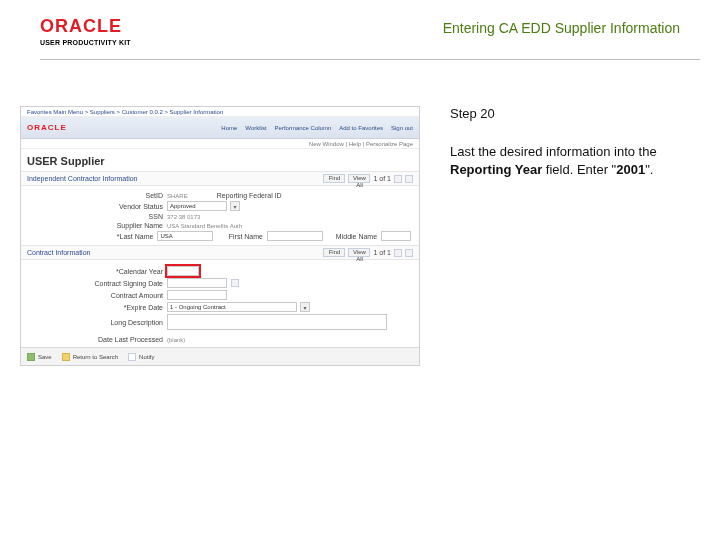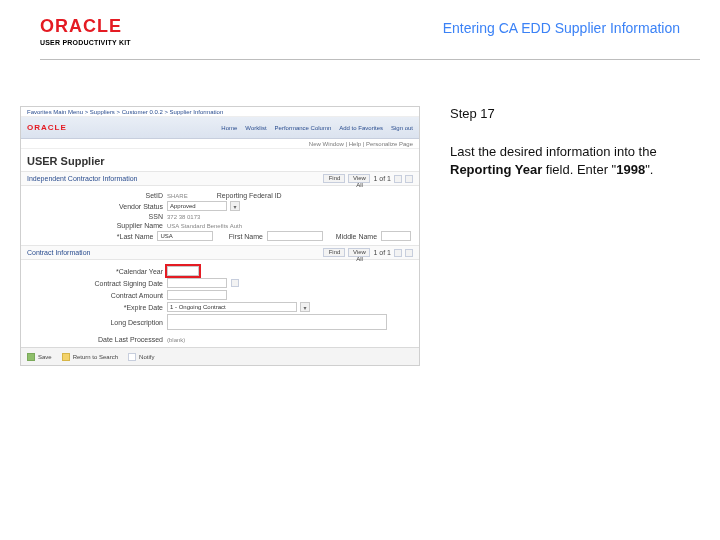--- a/index.html
+++ b/index.html
@@ -4,21 +4,21 @@
 <style>
   * { box-sizing: border-box; margin: 0; padding: 0; }
   html, body { width: 720px; height: 540px; background: #fff; font-family: Arial, Helvetica, sans-serif; color: #222; }
   .page { position: relative; width: 720px; height: 460px; }
 
   
   .header { position: absolute; left: 40px; top: 16px; right: 20px; height: 44px; border-bottom: 1px solid #bdbdbd; }
   .logo-wrap { position: absolute; left: 0; top: 0; width: 140px; }
   .logo-oracle { font-family: Arial, sans-serif; font-weight: 700; font-size: 18px; color: #e41b23; letter-spacing: 1px; transform: scaleY(1.0); }
   .logo-sub { font-size: 7px; font-weight: 700; color: #000; margin-top: 2px; letter-spacing: 0.2px; }
-  .page-title { position: absolute; right: 20px; top: 4px; font-size: 14px; color: #3b82f6; }
+  .page-title { position: absolute; right: 20px; top: 4px; font-size: 14px; color: #4d7c0f; }
 
   
   .content { position: absolute; top: 106px; left: 20px; right: 20px; display: flex; align-items: flex-start; }
   .shot-col { width: 400px; }
   .text-col { width: 280px; padding-left: 30px; }
   .step-label { font-size: 13px; margin-bottom: 22px; color: #111; }
   .instr { font-size: 13px; color: #111; line-height: 1.35; }
   .instr .bold { font-weight: 700; }
 
   
@@ -209,21 +209,21 @@
           <span class="fb">
               <span class="sq-plain"></span>
               <span>Notify</span>
             </span>
         </div>
 
       </div>
     </div>
 
     <div class="text-col">
-      <div class="step-label">Step 17</div>
+      <div class="step-label">Step 20</div>
       <div class="instr">
-        <span>Last the desired information into the </span><span class="bold">Reporting Year</span><span> field. Enter "</span><span class="bold">1998</span><span>".</span>
+        <span>Last the desired information into the </span><span class="bold">Reporting Year</span><span> field. Enter "</span><span class="bold">2001</span><span>".</span>
       </div>
     </div>
 
   </div>
 
 </div>
 
 </body></html>

